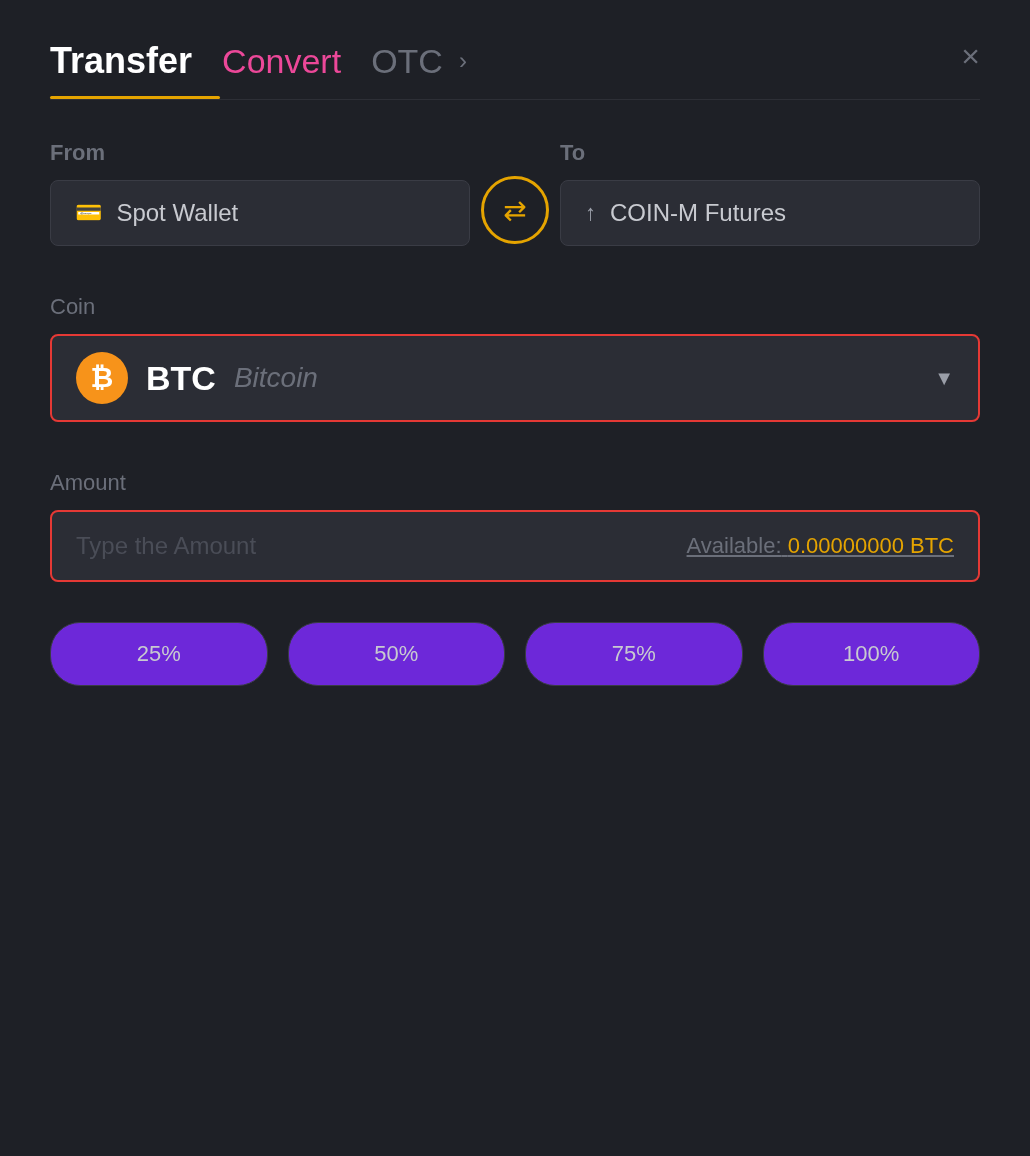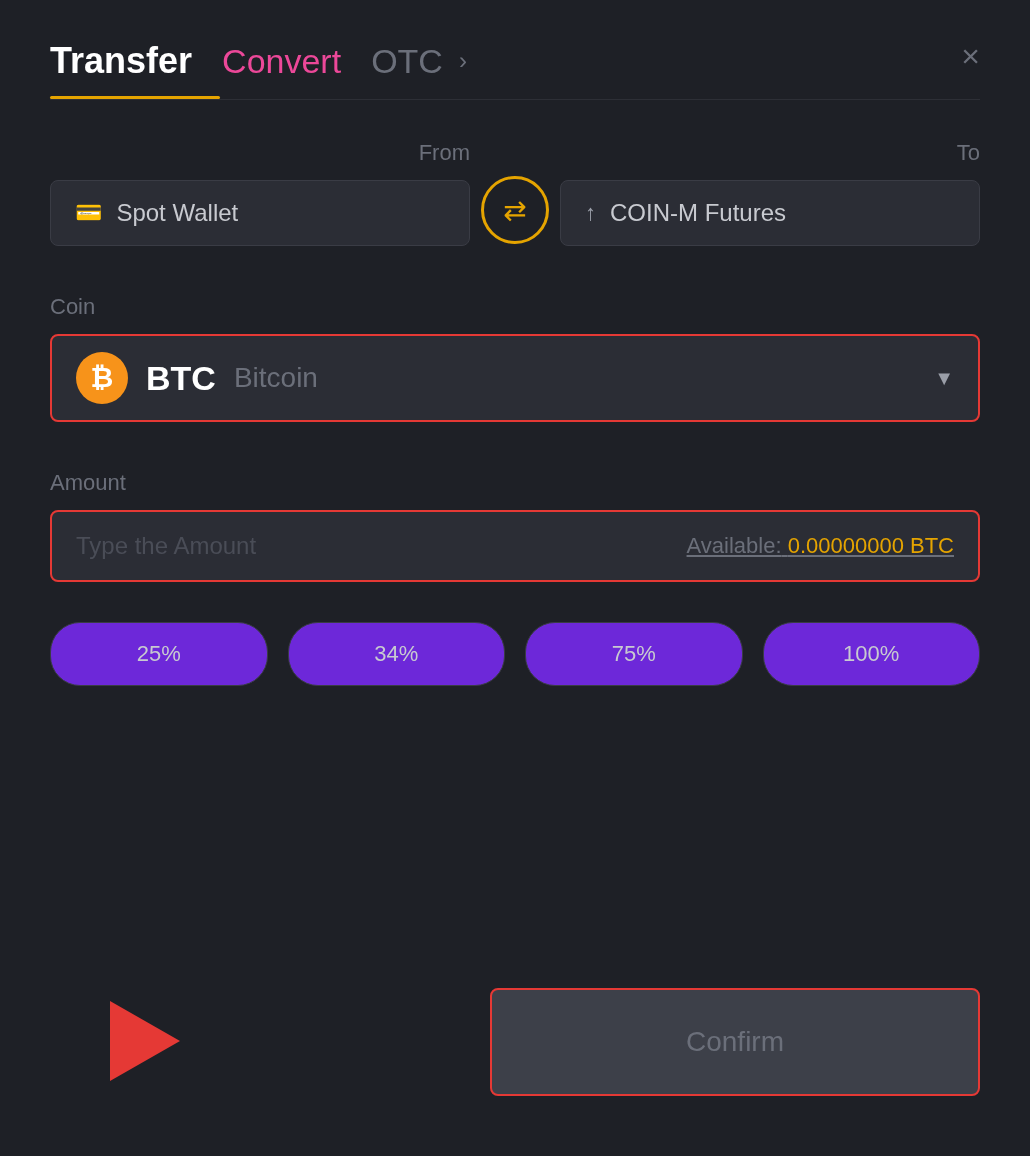--- a/index.html
+++ b/index.html
@@ -94,22 +94,21 @@
     .from-block, .to-block {
       flex: 1;
       display: flex;
       flex-direction: column;
       gap: 14px;
     }
 
     .field-label {
       font-size: 22px;
       color: #6b6f7a;
-      font-weight: 400;
-      text-align: right;
+      font-weight: 700;
     }
 
     .wallet-box {
       background: #2b2d35;
       border: 1px solid #3a3c45;
       border-radius: 8px;
       padding: 18px 24px;
       display: flex;
       align-items: center;
       gap: 14px;
@@ -193,20 +192,21 @@
     .coin-name {
       font-size: 34px;
       font-weight: 700;
       color: #ffffff;
     }
 
     .coin-full-name {
       font-size: 28px;
       font-weight: 400;
       color: #6b6f7a;
+      font-style: italic;
     }
 
     .chevron-down {
       position: absolute;
       right: 24px;
       font-size: 20px;
       color: #9a9ea8;
     }
 
     
@@ -376,30 +376,24 @@
         <span class="available-value">0.00000000 BTC</span>
       </span>
     </div>
   </div>
 
   <div class="percent-buttons">
     <button class="percent-btn">
       <span>25%</span>
     </button>
     <button class="percent-btn">
-      <span>34%</span>
+      <span>50%</span>
     </button>
     <button class="percent-btn">
       <span>75%</span>
     </button>
     <button class="percent-btn">
       <span>100%</span>
     </button>
   </div>
 
-  <div class="bottom-section">
-    <div class="arrow-wrapper">
-      <div class="red-arrow"></div>
-    </div>
-    <button class="confirm-btn">Confirm</button>
-  </div>
 
 </div>
 
 </body></html>

